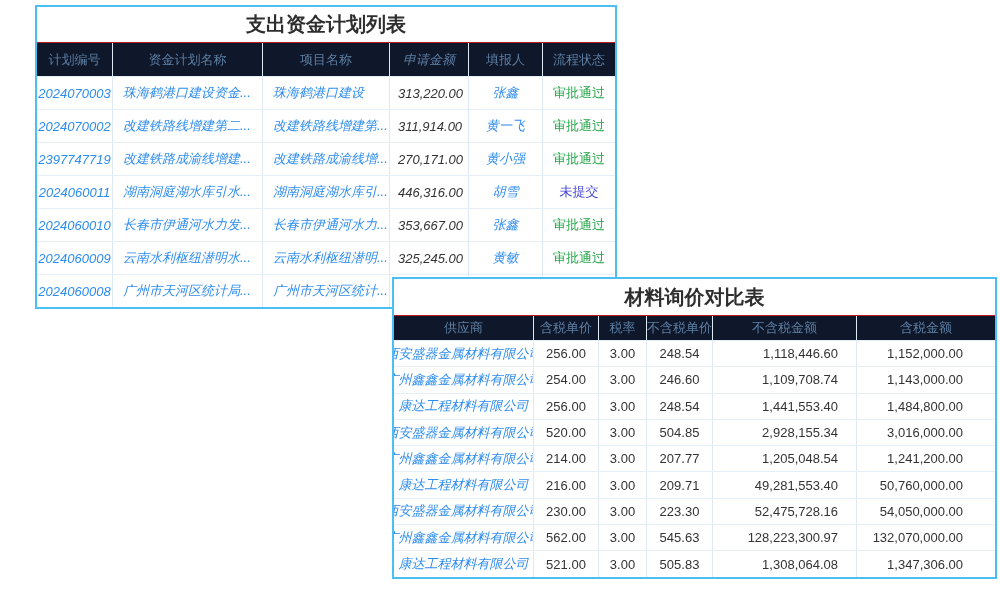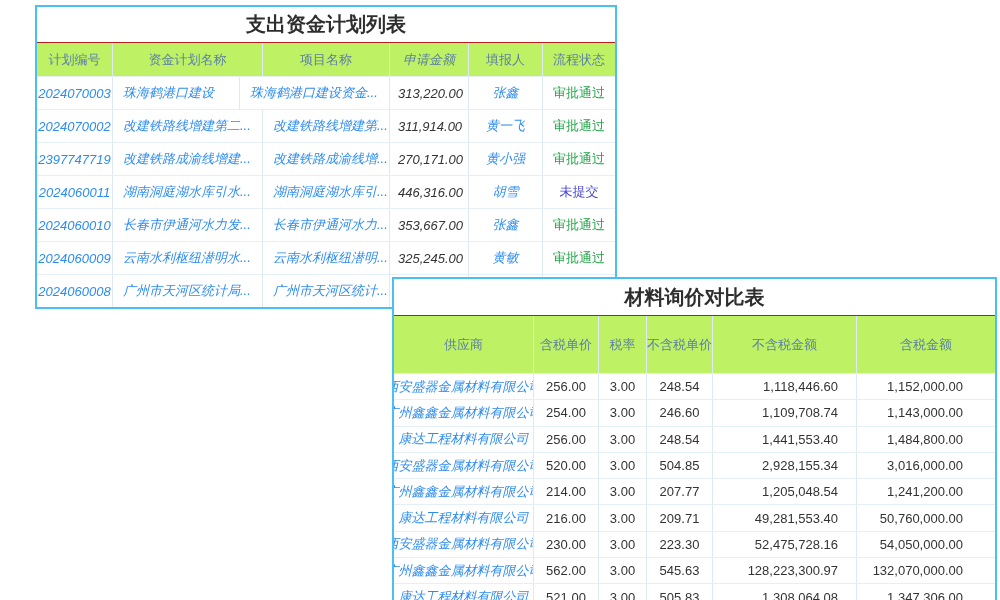--- a/index.html
+++ b/index.html
@@ -8,21 +8,21 @@
 
   .card { position:absolute; background:#ffffff; border:2px solid #49bff2; }
 
   .card-title { display:flex; align-items:center; justify-content:center;
                 font-weight:bold; color:#2e2e2e; border-bottom:1px solid #b91c1c; }
 
   .row { display:flex; }
   .cell { display:flex; align-items:center; border-right:1px solid #ddeaf4;
           white-space:nowrap; overflow:hidden; font-size:13px; color:#333; }
   .row .cell:last-child { border-right:none; }
-  .thead { background:#bef264; }
+  .thead { background:#0f172a; }
   .thead .cell { color:#5d7fa3; justify-content:center; text-align:center; }
   .body-row { border-top:1px solid #e4eff8; }
 
   .center { justify-content:center; }
   .left   { justify-content:flex-start; }
   .right  { justify-content:flex-end; }
 
   .link   { color:#2d8cf0; cursor:pointer;font-style:italic; }
   .ok     { color:#23a548; }
   .pending{ color:#4343d9; }
@@ -32,21 +32,21 @@
   #table1 .card-title { height:36px; font-size:20px; }
   #table1 .row { height:33px; }
   .t1c0{ width:76px; } .t1c1{ width:150px; } .t1c2{ width:127px; }
   .t1c3{ width:79px;font-style:italic; } .t1c4{ width:74px; }  .t1c5{ width:72px; }
   .t1c1.left,.t1c2.left{ padding-left:10px; }
   .t1c3.left{ padding-left:8px; }
 
   
   #table2 { left:392px; top:277px; width:605px; z-index:2; }
   #table2 .card-title { height:37px; font-size:20px; }
-  #table2 .thead { height:57px; }
+  #table2 .thead { height:24px; }
   #table2 .thead .cell { white-space:normal; line-height:1.2; }
   #table2 .body-row { height:26.3px; }
   .t2c0{ width:140px; } .t2c1{ width:65px; }  .t2c2{ width:48px; }
   .t2c3{ width:66px; }  .t2c4{ width:144px; } .t2c5{ width:138px; }
   .t2c4.right{ padding-right:18px; }
   .t2c5.right{ padding-right:32px; }
 </style>
 </head>
 <body>
 
@@ -57,22 +57,22 @@
     <div class="cell t1c0">计划编号</div>
     <div class="cell t1c1">资金计划名称</div>
     <div class="cell t1c2">项目名称</div>
     <div class="cell t1c3">申请金额</div>
     <div class="cell t1c4">填报人</div>
     <div class="cell t1c5">流程状态</div>
   </div>
 
   <div class="row body-row">
     <div class="cell t1c0 center link">2024070003</div>
+    <div class="cell t1c1 left link">珠海鹤港口建设资金...</div>
     <div class="cell t1c2 left link">珠海鹤港口建设</div>
-    <div class="cell t1c1 left link">珠海鹤港口建设资金...</div>
     <div class="cell t1c3 left">313,220.00</div>
     <div class="cell t1c4 center link">张鑫</div>
     <div class="cell t1c5 center ok">审批通过</div>
   </div>
   <div class="row body-row">
     <div class="cell t1c0 center link">2024070002</div>
     <div class="cell t1c1 left link">改建铁路线增建第二...</div>
     <div class="cell t1c2 left link">改建铁路线增建第...</div>
     <div class="cell t1c3 left">311,914.00</div>
     <div class="cell t1c4 center link">黄一飞</div>

